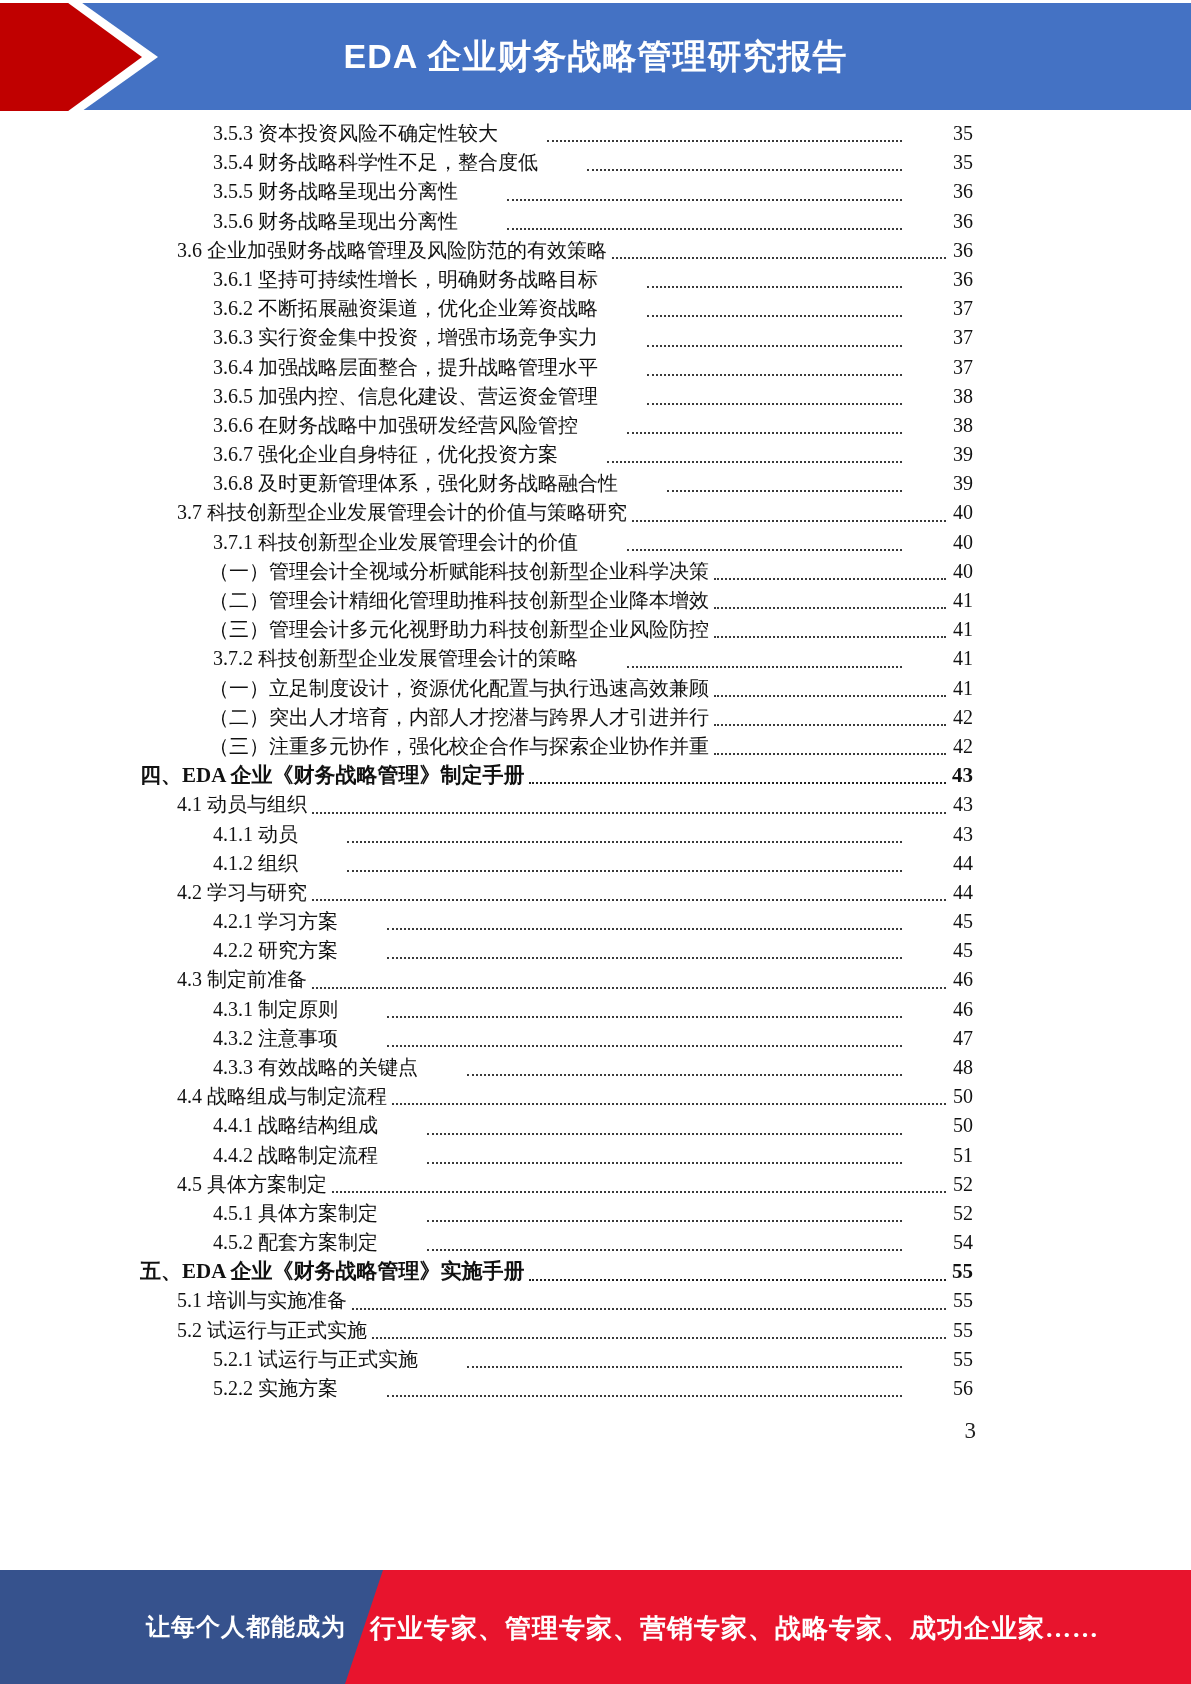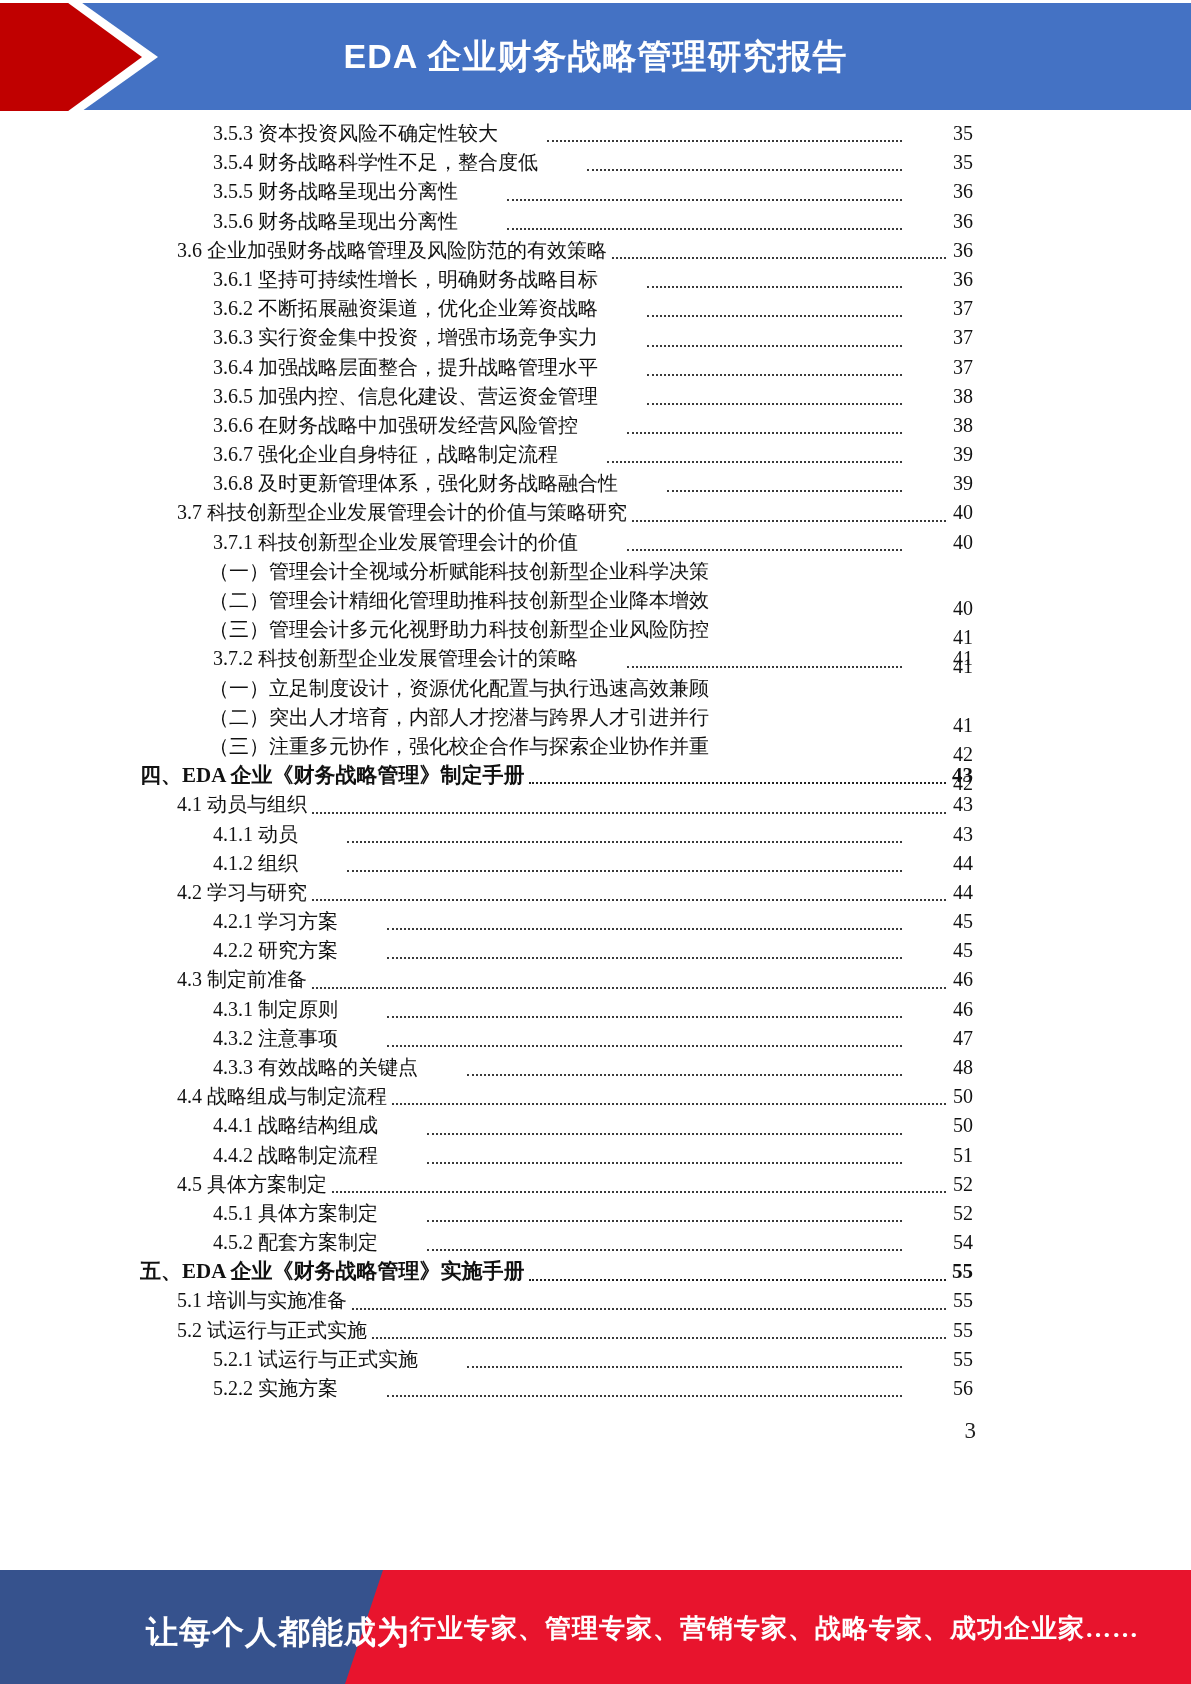--- a/index.html
+++ b/index.html
@@ -45,45 +45,45 @@
     color:var(--text);font-size:20px;
   }
   .toc-row{height:29.2px;display:flex;}
   .toc-label{white-space:nowrap;line-height:29.2px;}
   .leader{flex:1;align-self:flex-end;margin:0 3px 6px 5px;border-bottom:2px dotted var(--dot);}
   .toc-page{line-height:29.2px;min-width:24px;text-align:right;}
   .toc-row.lvl0{font-weight:bold;font-size:21px;}
   .toc-row.lvl0 .leader{border-bottom-width:2.5px;border-bottom-color:#222;}
   .toc-row.lvl1{padding-left:37px;align-items:flex-end;}
   .toc-row.lvl2{padding-left:73px;gap:44px;}
-  .toc-row.lvl3{padding-left:69px;flex-direction:column;}
+  .toc-row.lvl3{padding-left:69px;}
 
   
   .page-num{
     position:absolute;left:930px;top:1418px;width:46px;text-align:right;
     font-size:23px;color:#222;
   }
 
   
   .footer-band{
     position:absolute;left:0;top:1570px;width:100%;height:114px;
     background:var(--footer-red);
   }
   .footer-blue{
     position:absolute;left:0;top:0;width:420px;height:114px;
     background:var(--footer-blue);
     clip-path:polygon(0 0,383px 0,345px 114px,0 114px);
   }
   .footer-left-text{
-    position:absolute;left:146px;top:41px;color:#fff;font-size:32px;
+    position:absolute;left:146px;top:41px;color:#fff;font-size:24px;
     font-weight:bold;white-space:nowrap;letter-spacing:1px;
   }
   .footer-right-text{
     position:absolute;left:370px;top:41px;color:#fff;font-size:26px;
-    font-weight:bold;white-space:nowrap;letter-spacing:1px;margin-left:40px;
+    font-weight:bold;white-space:nowrap;letter-spacing:1px;
   }
 </style>
 </head>
 <body>
 
 <div class="page">
 
   <div class="header-band">
     <div class="header-title">EDA 企业财务战略管理研究报告</div>
   </div>
@@ -140,21 +140,21 @@
         <span class="toc-label">3.6.5 加强内控、信息化建设、营运资金管理</span>
         <span class="leader"></span>
         <span class="toc-page">38</span>
       </div>
       <div class="toc-row lvl2">
         <span class="toc-label">3.6.6 在财务战略中加强研发经营风险管控</span>
         <span class="leader"></span>
         <span class="toc-page">38</span>
       </div>
       <div class="toc-row lvl2">
-        <span class="toc-label">3.6.7 强化企业自身特征，战略制定流程</span>
+        <span class="toc-label">3.6.7 强化企业自身特征，优化投资方案</span>
         <span class="leader"></span>
         <span class="toc-page">39</span>
       </div>
       <div class="toc-row lvl2">
         <span class="toc-label">3.6.8 及时更新管理体系，强化财务战略融合性</span>
         <span class="leader"></span>
         <span class="toc-page">39</span>
       </div>
       <div class="toc-row lvl1">
         <span class="toc-label">3.7 科技创新型企业发展管理会计的价值与策略研究</span>

